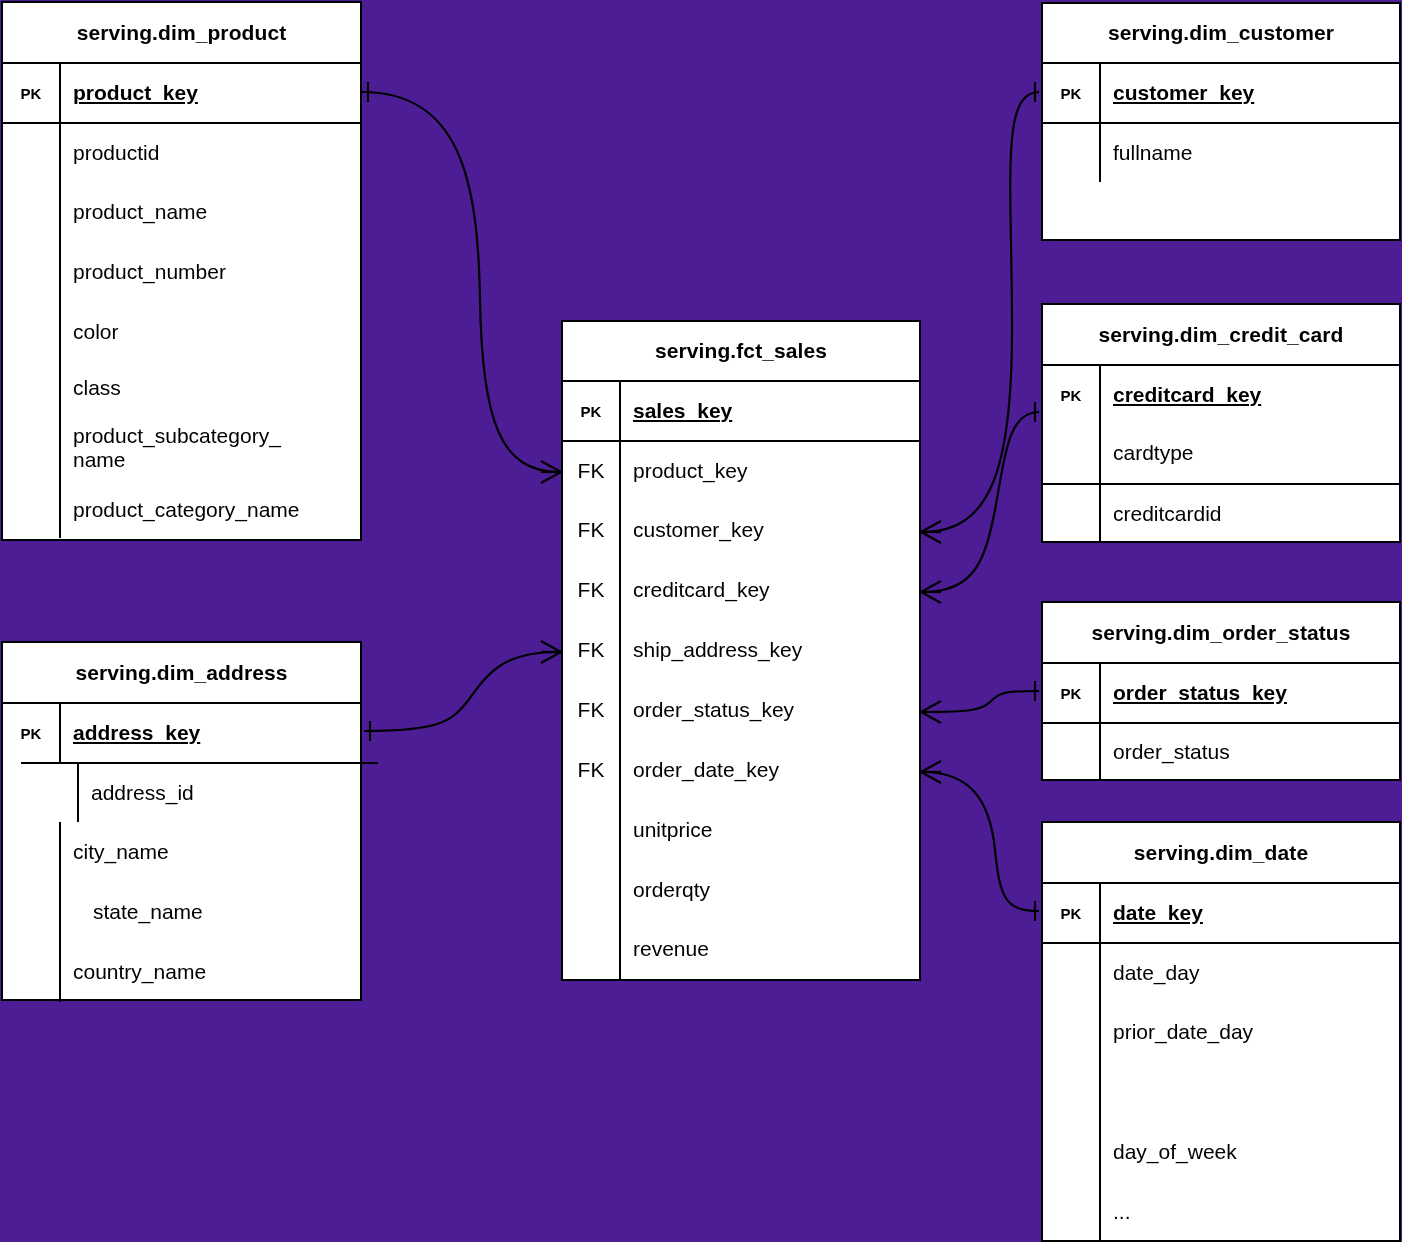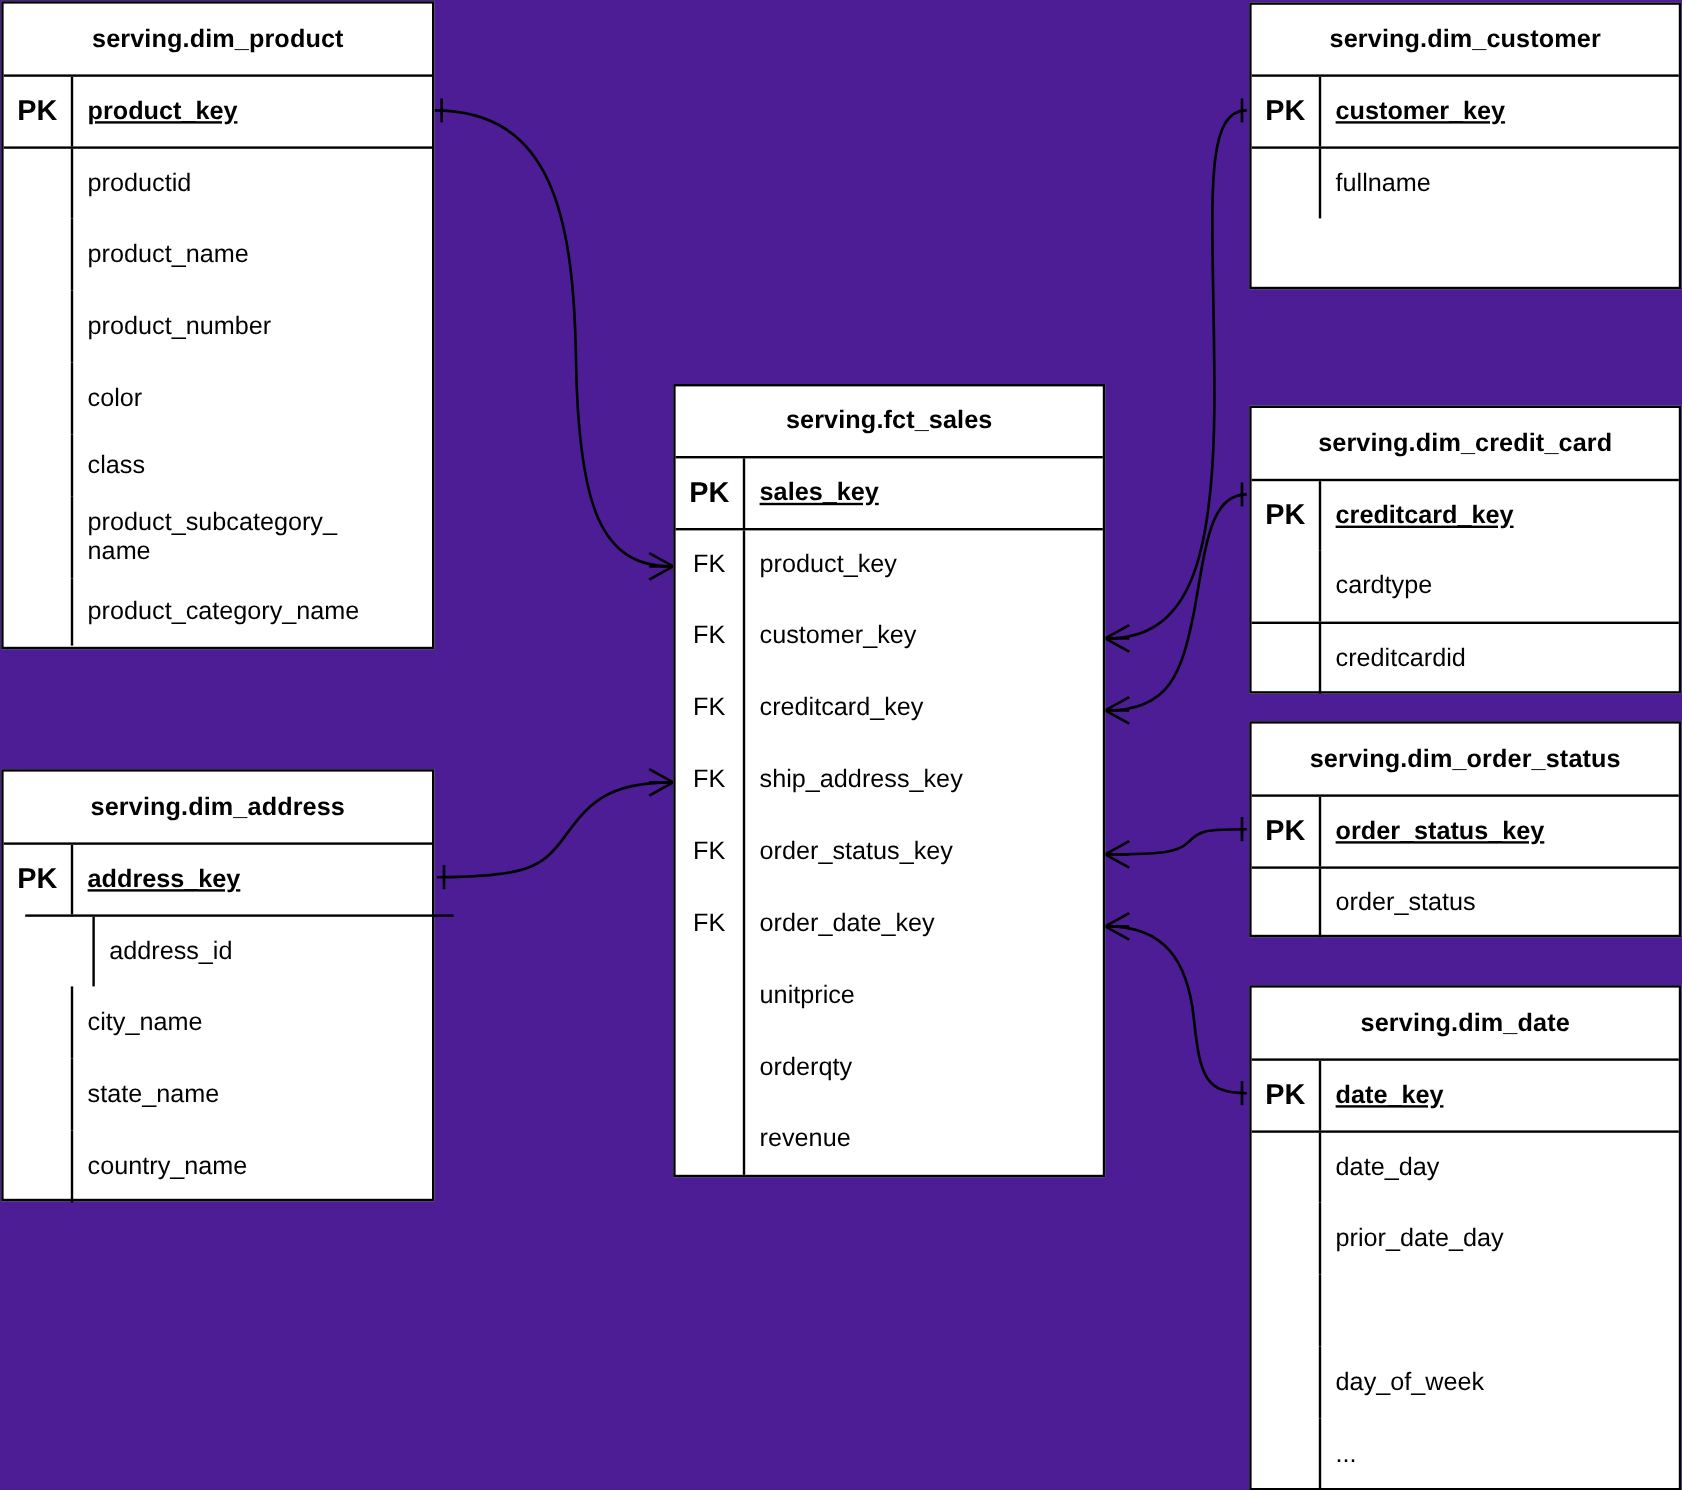--- a/index.html
+++ b/index.html
@@ -41,21 +41,21 @@
     align-items: center;
   }
   .ent-row.sep-top { border-top: 2px solid #000000; }
   .keycell {
     box-sizing: border-box;
     flex: 0 0 auto;
     height: 100%;
     display: flex;
     align-items: center;
     justify-content: center;
-    font-size: 24px;
+    font-size: 15px;
     font-weight: bold;
     color: #000000;
     border-right: 2px solid #000000;
   }
   .keycell.blank { font-weight: normal; }
   .fieldcell {
     box-sizing: border-box;
     flex: 1 1 auto;
     height: 100%;
     display: flex;
@@ -198,21 +198,21 @@
       <div class="fieldcell pk">address_key</div>
     </div>
     <div class="ent-row sep-top" style="height:60px;margin-left:18px;">
       <div class="keycell blank" style="width:58px;"></div>
       <div class="fieldcell">address_id</div>
     </div>
     <div class="ent-row" style="height:60px;">
       <div class="keycell blank" style="width:58px;"></div>
       <div class="fieldcell">city_name</div>
     </div>
-    <div class="ent-row" style="height:60px;">
+    <div class="ent-row" style="height:60px;gap:20px;">
       <div class="keycell blank" style="width:58px;"></div>
       <div class="fieldcell">state_name</div>
     </div>
     <div class="ent-row" style="height:60px;">
       <div class="keycell blank" style="width:58px;"></div>
       <div class="fieldcell">country_name</div>
     </div>
   </div>
 
   <div class="entity" style="left:561px; top:320px; width:360px; height:661px;">
@@ -264,21 +264,21 @@
     <div class="ent-row sep-top" style="height:60px;">
       <div class="keycell" style="width:58px;">PK</div>
       <div class="fieldcell pk">customer_key</div>
     </div>
     <div class="ent-row sep-top" style="height:60px;">
       <div class="keycell blank" style="width:58px;"></div>
       <div class="fieldcell">fullname</div>
     </div>
   </div>
 
-  <div class="entity" style="left:1041px; top:338px; width:360px; height:240px;">
+  <div class="entity" style="left:1041px; top:303px; width:360px; height:240px;">
     <div class="ent-title" style="height:59px;">serving.dim_credit_card</div>
     <div class="ent-row sep-top" style="height:60px;">
       <div class="keycell" style="width:58px;">PK</div>
       <div class="fieldcell pk">creditcard_key</div>
     </div>
     <div class="ent-row" style="height:59px;">
       <div class="keycell blank" style="width:58px;"></div>
       <div class="fieldcell">cardtype</div>
     </div>
     <div class="ent-row sep-top" style="height:60px;">

